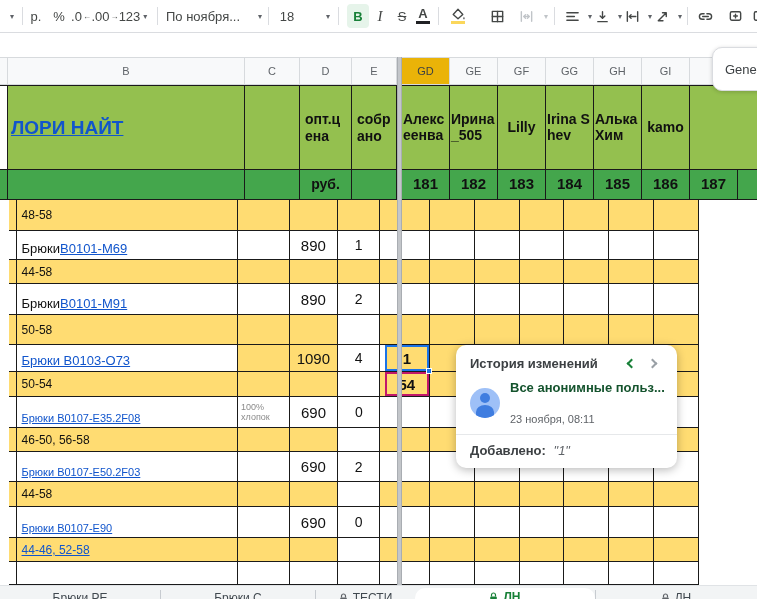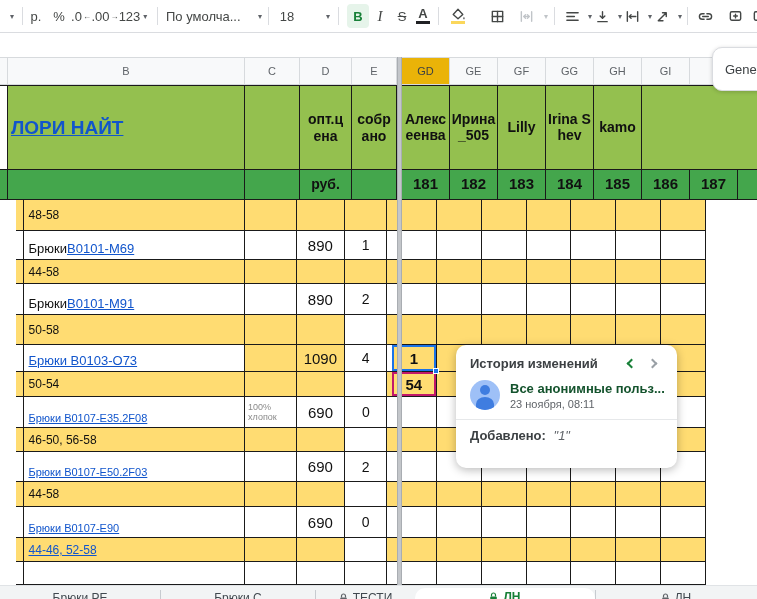--- a/index.html
+++ b/index.html
@@ -20,36 +20,36 @@
 .icon16{display:flex;flex-direction:column;align-items:center;justify-content:center}
 svg.tb{stroke:#444746;fill:none;stroke-width:1.5;stroke-linecap:round;stroke-linejoin:round}
 svg.tb.dis{stroke:#c0c4c8}
 
 .colhead{position:absolute;top:57px;left:0;width:757px;height:28px;display:flex;background:#f8f9fa;border-top:1px solid #d7dadd;border-bottom:1px solid #d7dadd;z-index:2}
 .ch{border-right:1px solid #d7dadd;display:flex;align-items:center;justify-content:center;font-size:11px;color:#5f6368;background:#f8f9fa}
 .ch.sel{background:#eab308;color:#3c4043}
 
 .cellb{border-right:1px solid #1a1a1a}
 .hdr-row{position:absolute;top:85px;left:0;width:757px;height:85px;display:flex;background:#94c04f;border-top:1px solid #1a1a1a;border-bottom:1px solid #1a1a1a;z-index:1}
-.hc{display:flex;align-items:center;justify-content:center;text-align:center;font-weight:bold;color:#111}
+.hc{display:flex;align-items:center;justify-content:center;font-weight:bold;color:#111}
 .title-link{color:#1155cc;font-size:19px;font-weight:bold;text-decoration:underline;white-space:nowrap}
 .hB{width:237px;justify-content:flex-start;padding-left:3px}
 .hC{width:55px}.hD{width:52px}.hE{width:45px}
 .hD,.hE{font-size:14px;word-break:break-all;line-height:1.15;padding:0 5px}
 .hgap{width:5px}
 .hG{width:48px;font-size:14px;word-break:break-all;line-height:1.12;padding:0 1px}
 .hGK{flex:1;border-right:none}
 .sliver{width:8px}
 .hs{background:#fff}
 .unit-row{position:absolute;top:170px;left:0;width:757px;height:30px;display:flex;background:#44a64c;border-bottom:1px solid #1a1a1a;z-index:1}
 .uc{display:flex;align-items:center;justify-content:center;font-weight:bold;color:#111}
 .unit-row .hD{font-size:14px}
 .unit-row .hG{font-size:15px}
 
-#rows{position:absolute;top:200px;left:16px;width:690px;z-index:1}
+#rows{position:absolute;top:200px;left:9px;width:690px;z-index:1}
 .row{display:flex;border-bottom:1px solid #1a1a1a;background:#fff}
 .row.bg-y{background:#ffdc72}
 .cell{border-right:1px solid #1a1a1a;display:flex;align-items:center;position:relative}
 .cell.bg-y{background:#ffdc72}
 .cell.bg-w{background:#fff}
 .cell.gapcol,.cell.colGK{border-right:none}
 .colB{padding-left:5px;font-size:12px;color:#111}
 .colB.vbottom{align-items:flex-end;padding-bottom:3px}
 .colB .link{color:#1155cc;text-decoration:underline}
 .colB.prod{font-size:13px}
@@ -71,21 +71,21 @@
 .ph-head{display:flex;align-items:center;padding:11px 14px 4px 14px}
 .ph-title{flex:1;font-weight:bold;color:#3c4043;font-size:13px}
 .chev{width:7px;height:7px;border-left:2px solid #188038;border-bottom:2px solid #188038;transform:rotate(45deg);margin:0 7px;cursor:pointer}
 .chev.next{border-color:#9aa0a6;transform:rotate(-135deg)}
 .ph-user{display:flex;align-items:center;padding:5px 14px 9px 14px;border-bottom:1px solid #e6e8ea}
 .avatar{width:30px;height:30px;border-radius:50%;background:#9ec0f7;position:relative;overflow:hidden;flex:none}
 .avatar .head{position:absolute;left:10px;top:5px;width:10px;height:10px;border-radius:50%;background:#3f7de0}
 .avatar .body{position:absolute;left:6px;top:17px;width:18px;height:14px;border-radius:50% 50% 0 0;background:#3f7de0}
 .ph-user-text{margin-left:10px;min-width:0}
 .ph-name{font-weight:bold;color:#14532d;font-size:13px;white-space:nowrap}
-.ph-date{color:#5f6368;font-size:11px;margin-top:2px}
+.ph-date{color:#5f6368;font-size:11px;margin-top:18px}
 .ph-action{padding:8px 14px;color:#3c4043}
 .ph-action .lbl{font-weight:bold}
 .ph-action .val{color:#5f6368;font-style:italic;margin-left:4px}
 
 .tabbar{position:absolute;top:585px;left:0;width:757px;height:14px;background:#f2f4f5;border-top:1px solid #e0e3e6;overflow:hidden;z-index:10}
 .tab{position:absolute;top:3px;height:24px;display:flex;align-items:flex-start;justify-content:center;gap:5px;font-size:12px;color:#40484f;padding-top:2px;cursor:pointer}
 .tab.active{background:#fff;border-radius:10px 10px 0 0;color:#188038;font-weight:bold;top:2px}
 .tab svg{margin-top:2px}
 .tabsep{position:absolute;top:4px;width:1px;height:10px;background:#c7cbd0}
 </style>
@@ -103,21 +103,21 @@
     </span>
   <span class="ti" style="left:92px;width:26px">
       <span>.00</span>
       <span class="mini">→</span>
     </span>
   <span class="ti" style="left:116px;width:34px">
       <span>123</span>
       <span class="caret">▾</span>
     </span>
   <span class="tsep" style="left:157px"></span>
-  <span class="ti" style="left:166px;width:84px;justify-content:flex-start">По умолча...</span>
+  <span class="ti" style="left:166px;width:84px;justify-content:flex-start">По ноября...</span>
   <span class="ti caret" style="left:252px;width:10px">▾</span>
   <span class="tsep" style="left:268px"></span>
   <span class="ti" style="left:277px;width:20px">18</span>
   <span class="ti caret" style="left:320px;width:10px">▾</span>
   <span class="tsep" style="left:338px"></span>
   <span class="ti boldbtn" style="left:347px">B</span>
   <span class="ti italbtn" style="left:372px;width:16px">I</span>
   <span class="ti strikebtn" style="left:394px;width:16px">S</span>
   <span class="ti abtn" style="left:415px;width:16px">
       <span>A</span>
@@ -210,20 +210,21 @@
       <span class="title-link">ЛОРИ НАЙТ</span>
     </div>
   <div class="hc hC cellb"></div>
   <div class="hc hD cellb">опт.цена</div>
   <div class="hc hE cellb">собрано</div>
   <div class="hc hgap"></div>
   <div class="hc hG cellb">Алексеенва</div>
   <div class="hc hG cellb">Ирина_505</div>
   <div class="hc hG cellb">Lilly</div>
   <div class="hc hG cellb">Irina Shev</div>
+  <div class="hc hG cellb">АлькаХим</div>
   <div class="hc hG cellb">kamo</div>
   <div class="hc hGK"></div>
 </div>
 
 <div class="unit-row">
   <div class="uc sliver cellb"></div>
   <div class="uc cellb" style="width:237px"></div>
   <div class="uc cellb" style="width:55px"></div>
   <div class="uc hD cellb">руб.</div>
   <div class="uc cellb" style="width:45px"></div>

